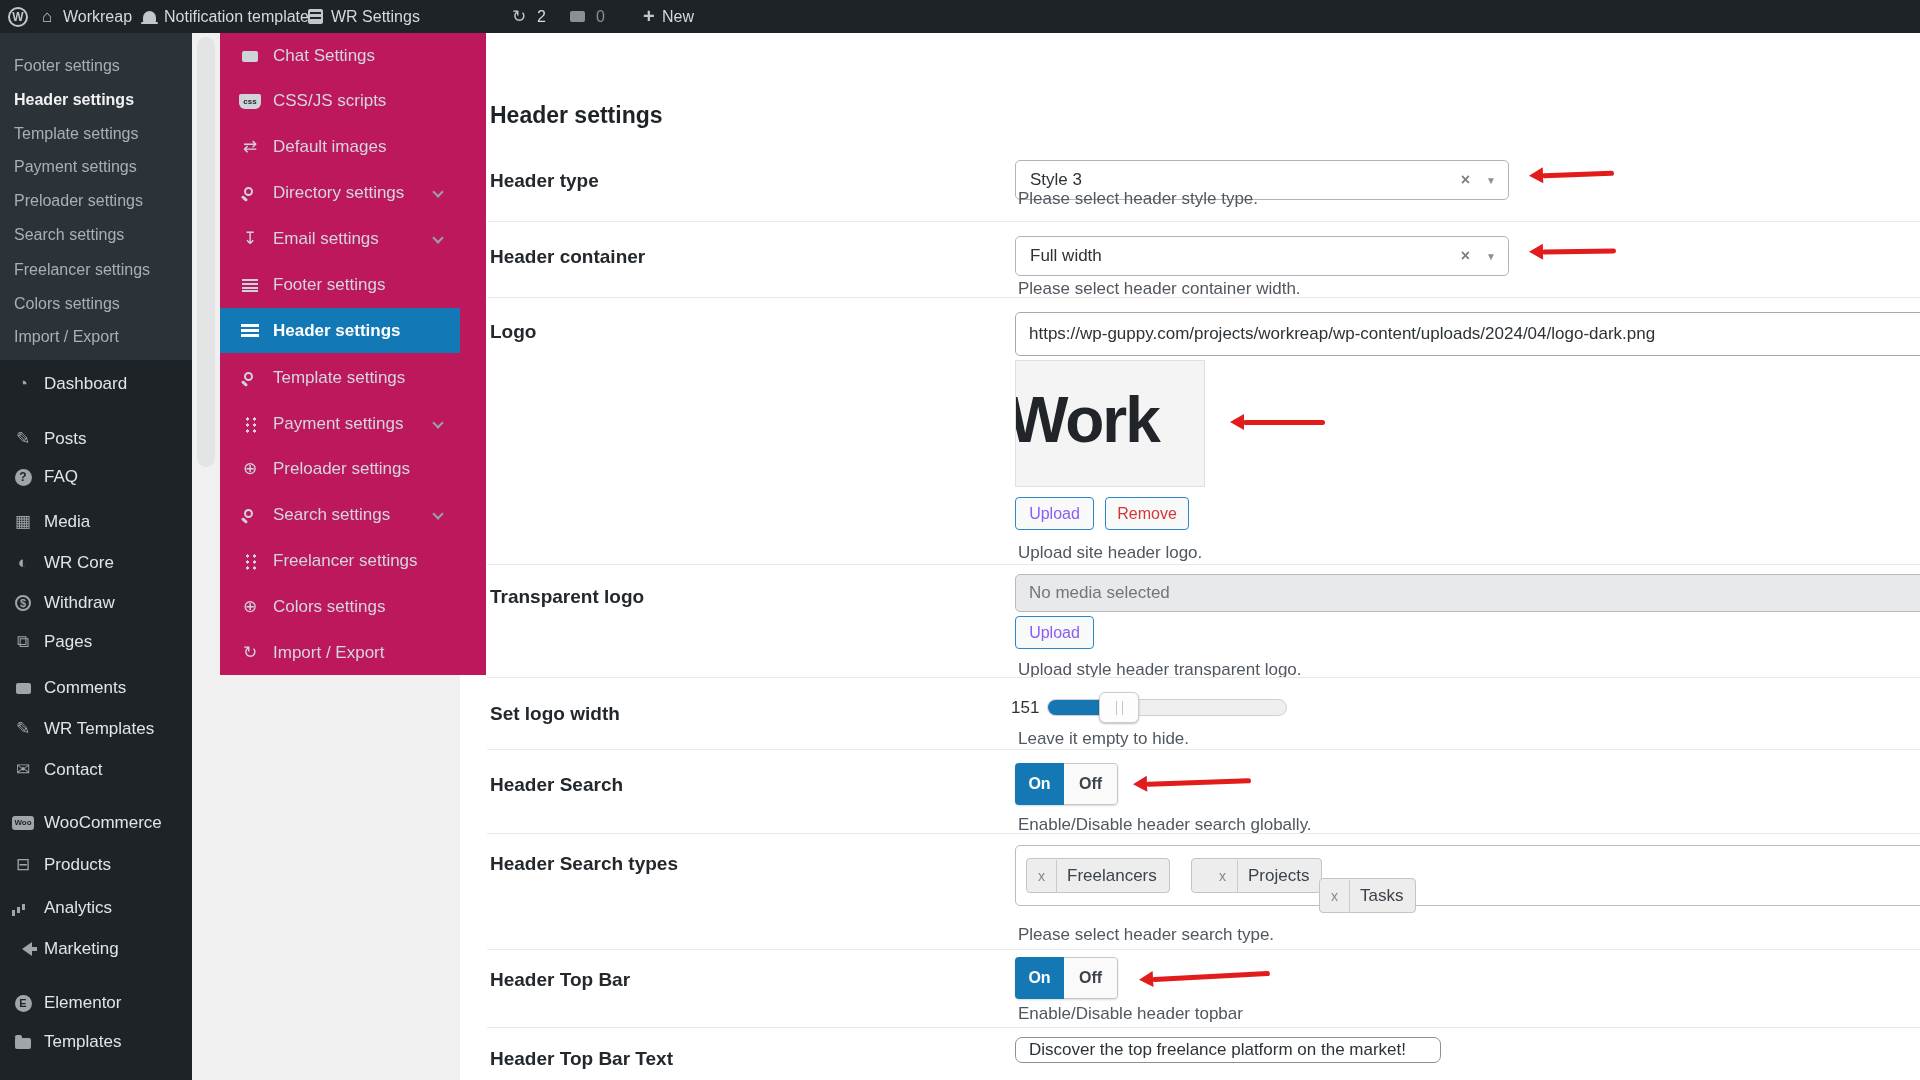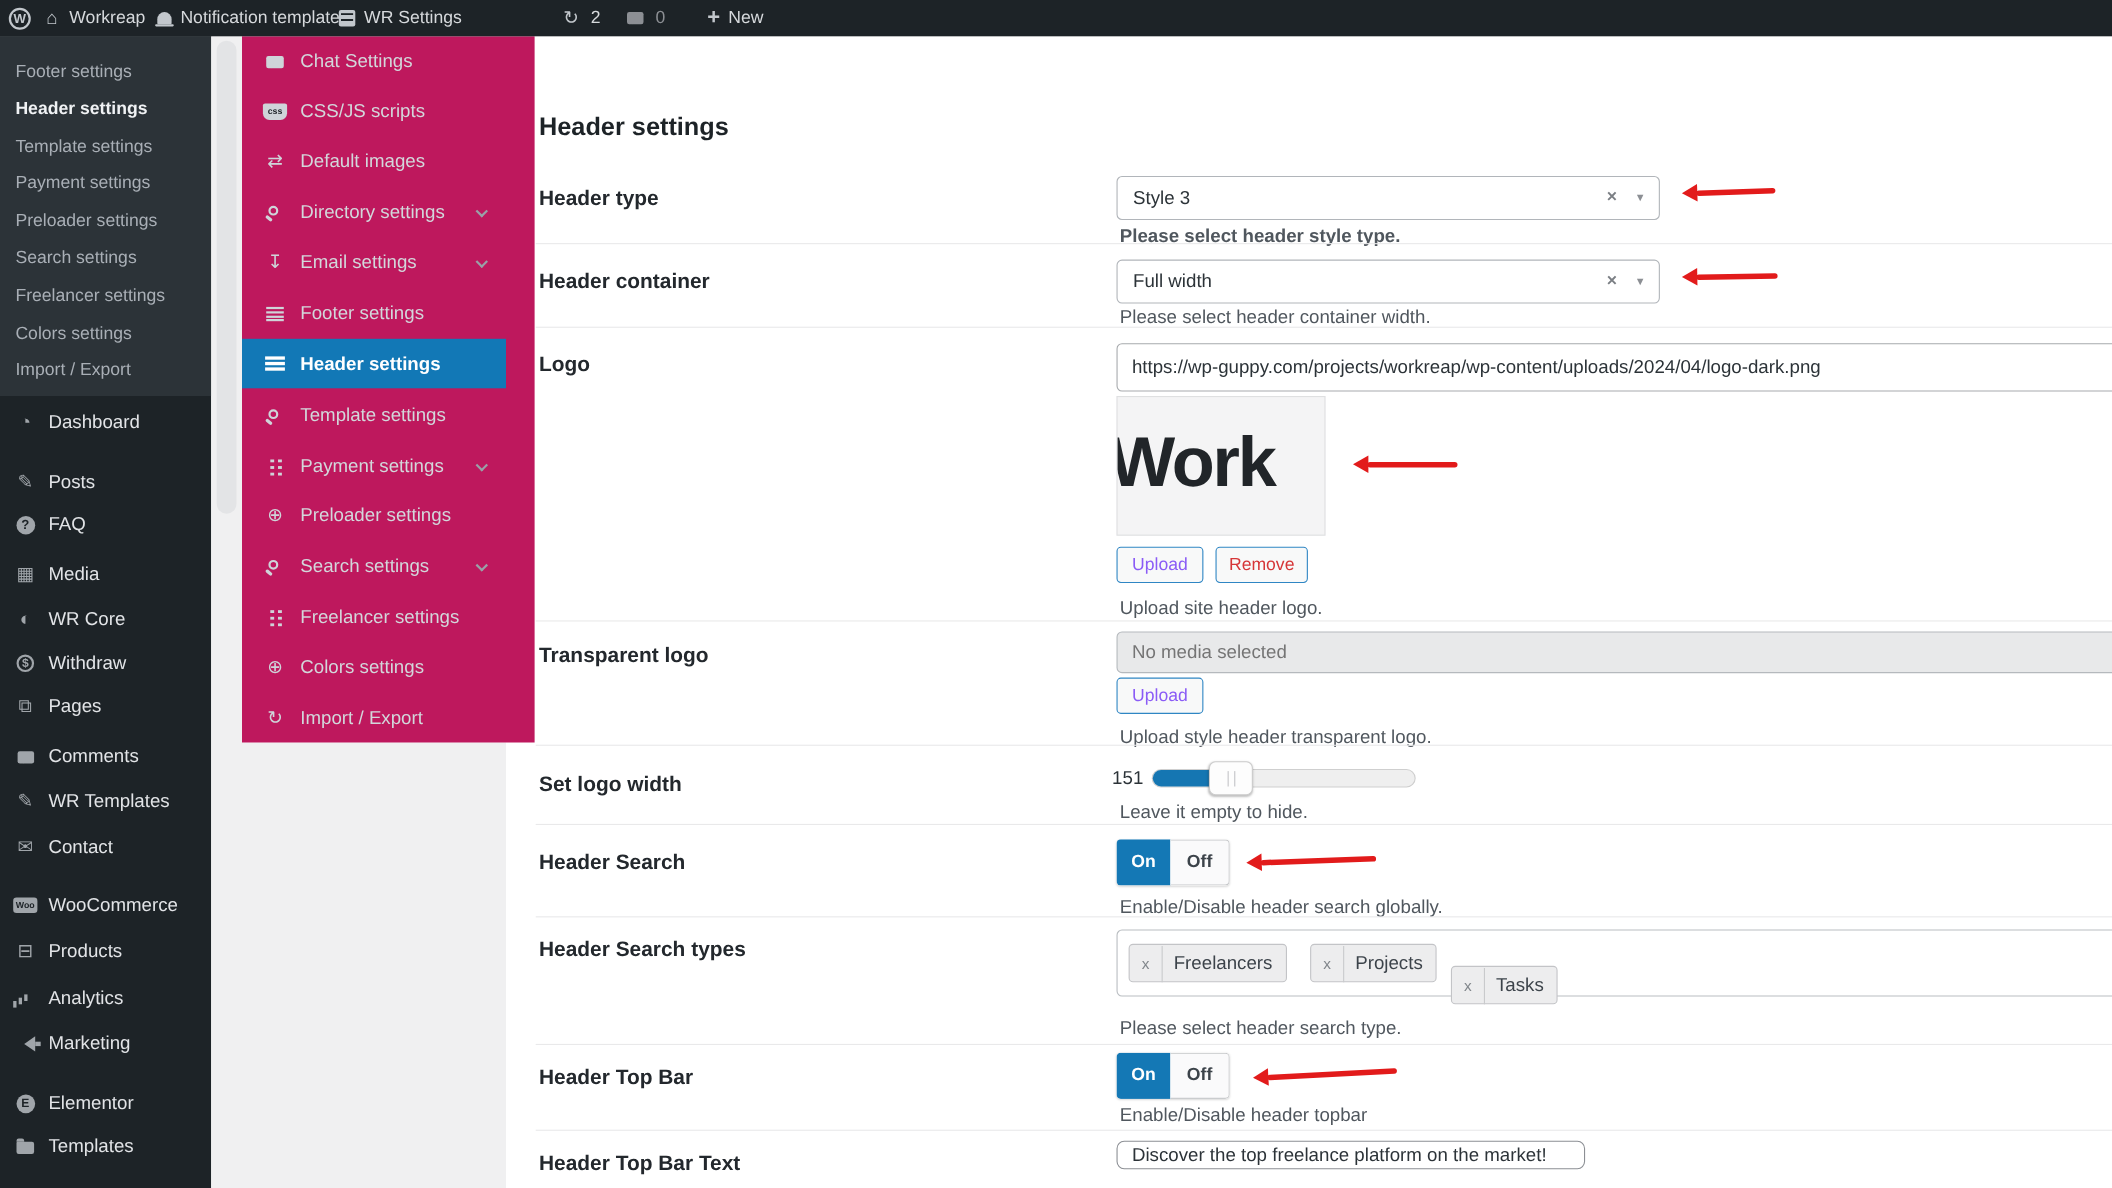--- a/index.html
+++ b/index.html
@@ -317,21 +317,21 @@
 
   <div class="page-title">Header settings</div>
 
   <div class="rowlabel" style="top:170px;">Header type</div>
   <div class="selectbox" style="top:160px;">
     <span>Style 3</span>
     <span class="sel-x">×</span>
     <span class="sel-caret">▼</span>
   </div>
   <div class="arrow" style="left:1542px; top:172px; width:72px; transform:rotate(-2deg);"></div>
-  <div class="hint" style="top:205px;font-weight:bold;">Please select header style type.</div>
+  <div class="hint" style="top:189px;">Please select header style type.</div>
   <div class="divider" style="top:221px;"></div>
 
   <div class="rowlabel" style="top:246px;">Header container</div>
   <div class="selectbox" style="top:236px;">
     <span>Full width</span>
     <span class="sel-x">×</span>
     <span class="sel-caret">▼</span>
   </div>
   <div class="arrow" style="left:1542px; top:249px; width:74px; transform:rotate(-1deg);"></div>
   <div class="hint" style="top:279px;">Please select header container width.</div>
@@ -370,21 +370,21 @@
   </div>
   <div class="arrow" style="left:1146px; top:780px; width:105px; transform:rotate(-2deg);"></div>
   <div class="hint" style="top:815px;">Enable/Disable header search globally.</div>
   <div class="divider" style="top:833px;"></div>
 
   <div class="rowlabel" style="top:853px;">Header Search types</div>
   <div class="tagswrap">
     <div class="tag" style="left:10px;">
       <span class="tx">x</span><span class="tlb">Freelancers</span>
     </div>
-    <div class="tag" style="left:175px;">
+    <div class="tag" style="left:175px;padding-left:16px;">
       <span class="tx">x</span><span class="tlb">Projects</span>
     </div>
     <div class="tag" style="left:303px;margin-top:20px;">
       <span class="tx">x</span><span class="tlb">Tasks</span>
     </div>
   </div>
   <div class="hint" style="top:925px;">Please select header search type.</div>
   <div class="divider" style="top:949px;"></div>
 
   <div class="rowlabel" style="top:969px;">Header Top Bar</div>

